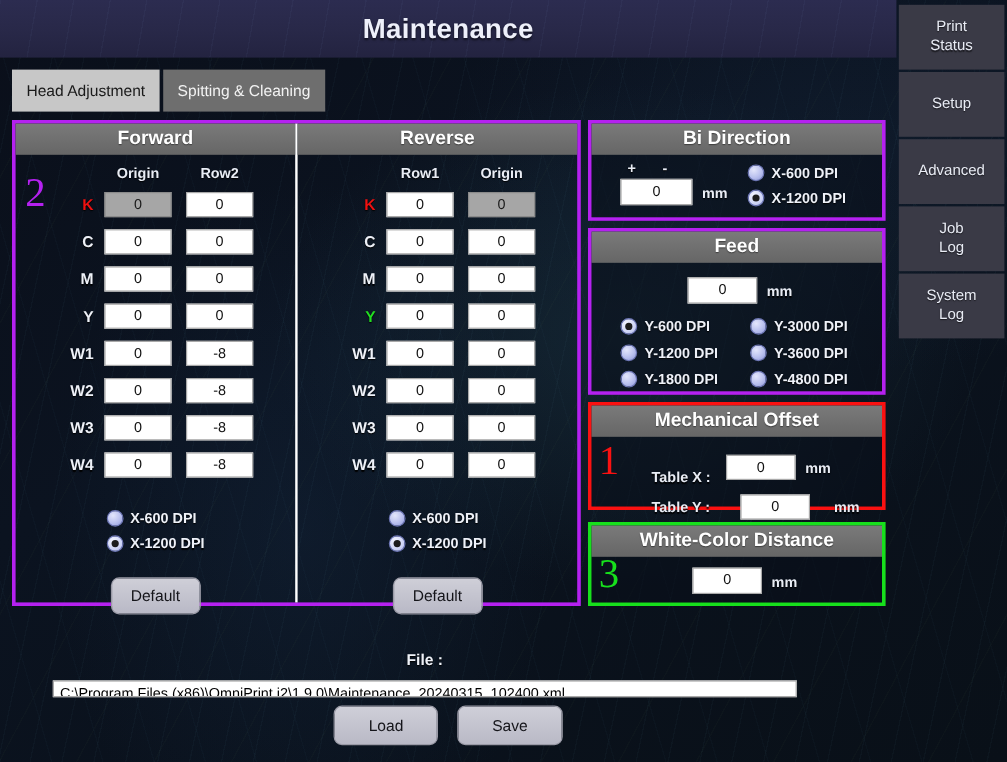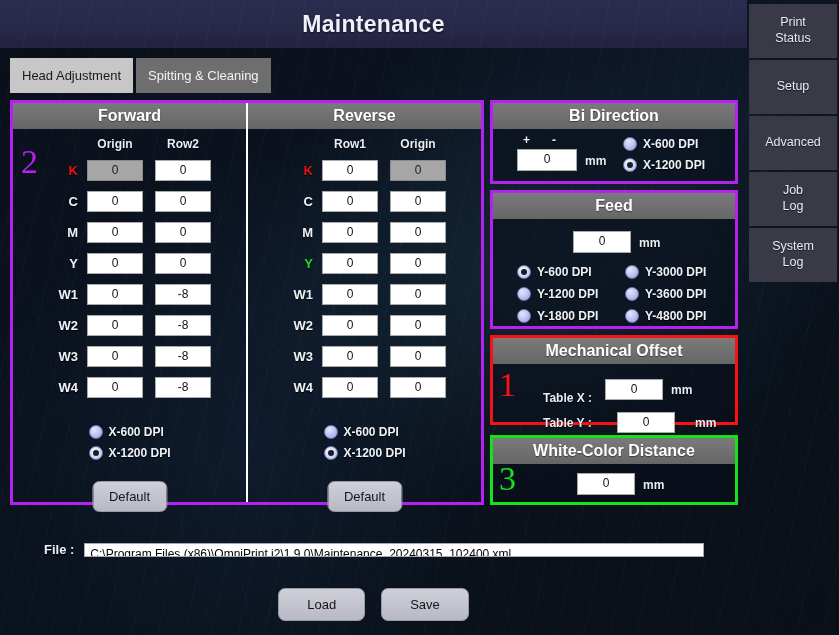--- a/index.html
+++ b/index.html
@@ -161,21 +161,21 @@
   .unit { color: #e9edf5; font-size: 12px; font-weight: bold; text-shadow: 0 1px 1px #000; }
 
   .bidir { left: 490px; top: 100px; width: 248px; height: 84px; border: 3px solid #b521f0; }
   .feed  { left: 490px; top: 190px; width: 248px; height: 139px; border: 3px solid #b521f0; }
   .mech  { left: 490px; top: 335px; width: 248px; height: 90px; border: 3px solid #fb1111; }
   .wcd   { left: 490px; top: 435px; width: 248px; height: 70px; border: 3px solid #17e01c; }
 
   .plusminus { position: absolute; display: flex; color: #e9edf5; font-size: 12px; font-weight: bold; text-shadow: 0 1px 1px #000; }
 
   
-  .filerow { position: absolute; left: 44px; top: 542px; display: flex; align-items: center; gap: 10px; }
+  .filerow { position: absolute; left: 44px; top: 542px; display: flex; align-items: center; gap: 10px; flex-direction: column; }
   .file-lbl { color: #eef1f8; font-size: 13px; font-weight: bold; text-shadow: 0 1px 1px #000; }
   .file-input {
     width: 620px; height: 14px; background: #fff; border: 1px solid #a9a9a9;
     color: #000000; font-size: 12px; padding: 0 5px; line-height: 20px;
     white-space: nowrap; overflow: hidden;
   }
 
   .bottom-btns { position: absolute; left: 0; top: 588px; width: 747px; display: flex; justify-content: center; gap: 16px; }
   .bottom-btns .btn { padding: 8px 28px; }
 

